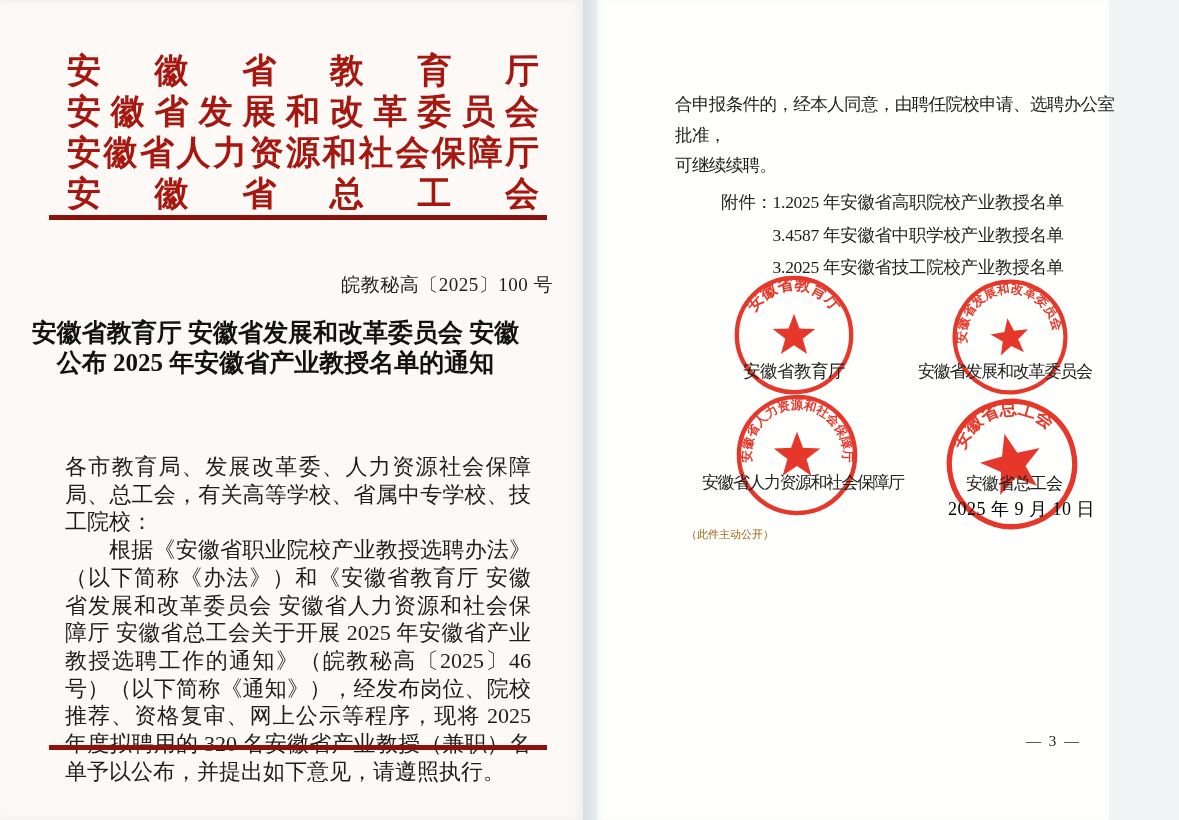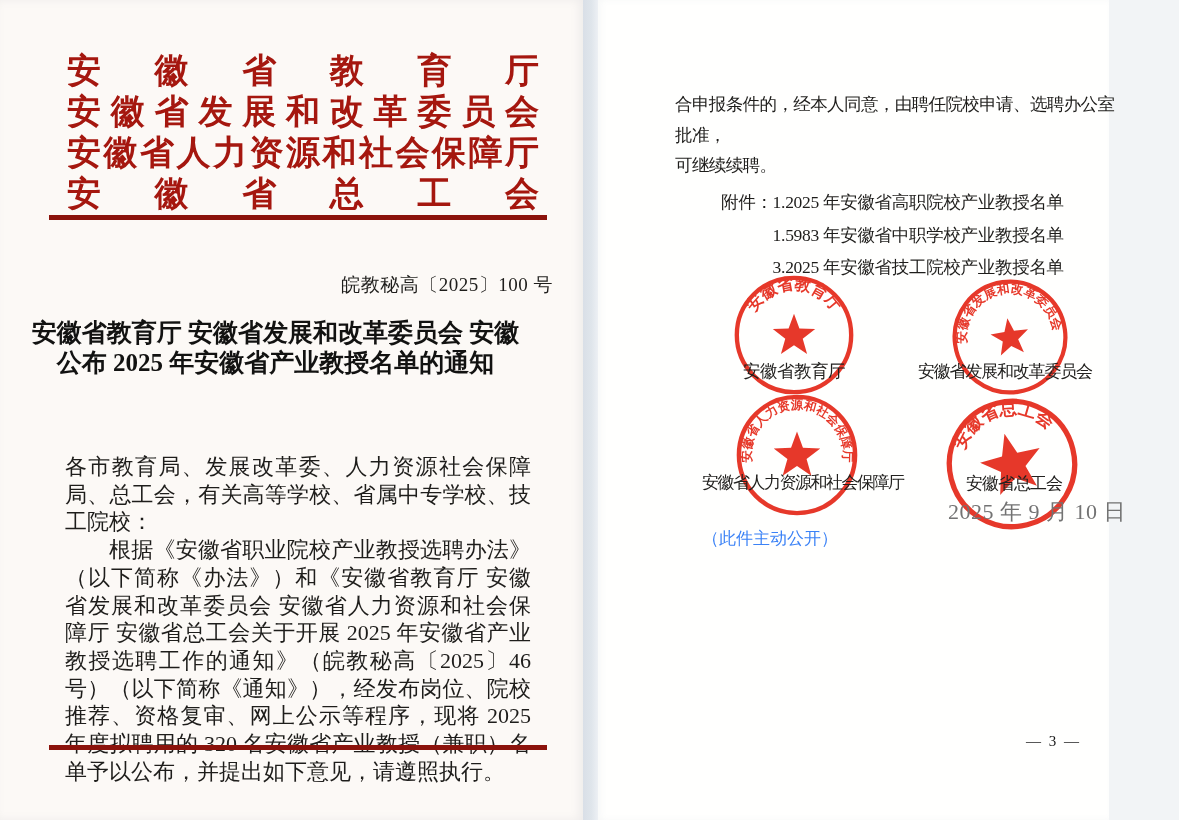--- a/index.html
+++ b/index.html
@@ -86,25 +86,25 @@
   .stamp-label{
     position:absolute;z-index:3;color:#22211f;white-space:nowrap;
     font-size:17px;
   }
   .lbl-1{left:145px;top:359px;font-size:17.5px;letter-spacing:-0.5px;}
   .lbl-2{left:320px;top:360px;letter-spacing:-1.2px;}
   .lbl-3{left:104px;top:471px;letter-spacing:-1.5px;}
   .lbl-4{left:368px;top:472px;letter-spacing:-1px;}
   .sign-date{
     position:absolute;z-index:3;left:350px;top:497px;
-    font-size:22px;letter-spacing:.5px;color:#737373;white-space:nowrap;
+    font-size:18px;letter-spacing:.5px;color:#000000;white-space:nowrap;
   }
   .disclosure{
-    position:absolute;left:104px;top:527px;
-    font-size:17px;color:#3b82f6;white-space:nowrap;
+    position:absolute;left:88px;top:527px;
+    font-size:11px;color:#a16207;white-space:nowrap;
   }
   .page-number{
     position:absolute;left:428px;top:733px;
     font-size:15px;letter-spacing:2px;color:#161616;white-space:nowrap;
   }
 </style>
 </head>
 <body>
 
 <div class="page page-left">
@@ -179,21 +179,21 @@
 
   <div class="cont">
     <div>合申报条件的，经本人同意，由聘任院校申请、选聘办公室批准，</div>
     <div>可继续续聘。</div>
   </div>
 
   <div class="attachments">
     <div>附件：</div>
     <div>
       <div>1.2025 年安徽省高职院校产业教授名单</div>
-      <div>1.5983 年安徽省中职学校产业教授名单</div>
+      <div>3.4587 年安徽省中职学校产业教授名单</div>
       <div>3.2025 年安徽省技工院校产业教授名单</div>
     </div>
   </div>
 
   <div class="seal seal-1" style="left:133px;top:272px;">
     <svg width="126" height="126" viewBox="0 0 130 130">
       <defs>
           <path id="arc1" d="M 26 91.3 A 47 47 0 1 1 104 91.3" fill="none"></path>
         </defs>
       <circle cx="65" cy="65" r="59" fill="none" stroke="var(--seal-red)" stroke-width="4.5"></circle>

